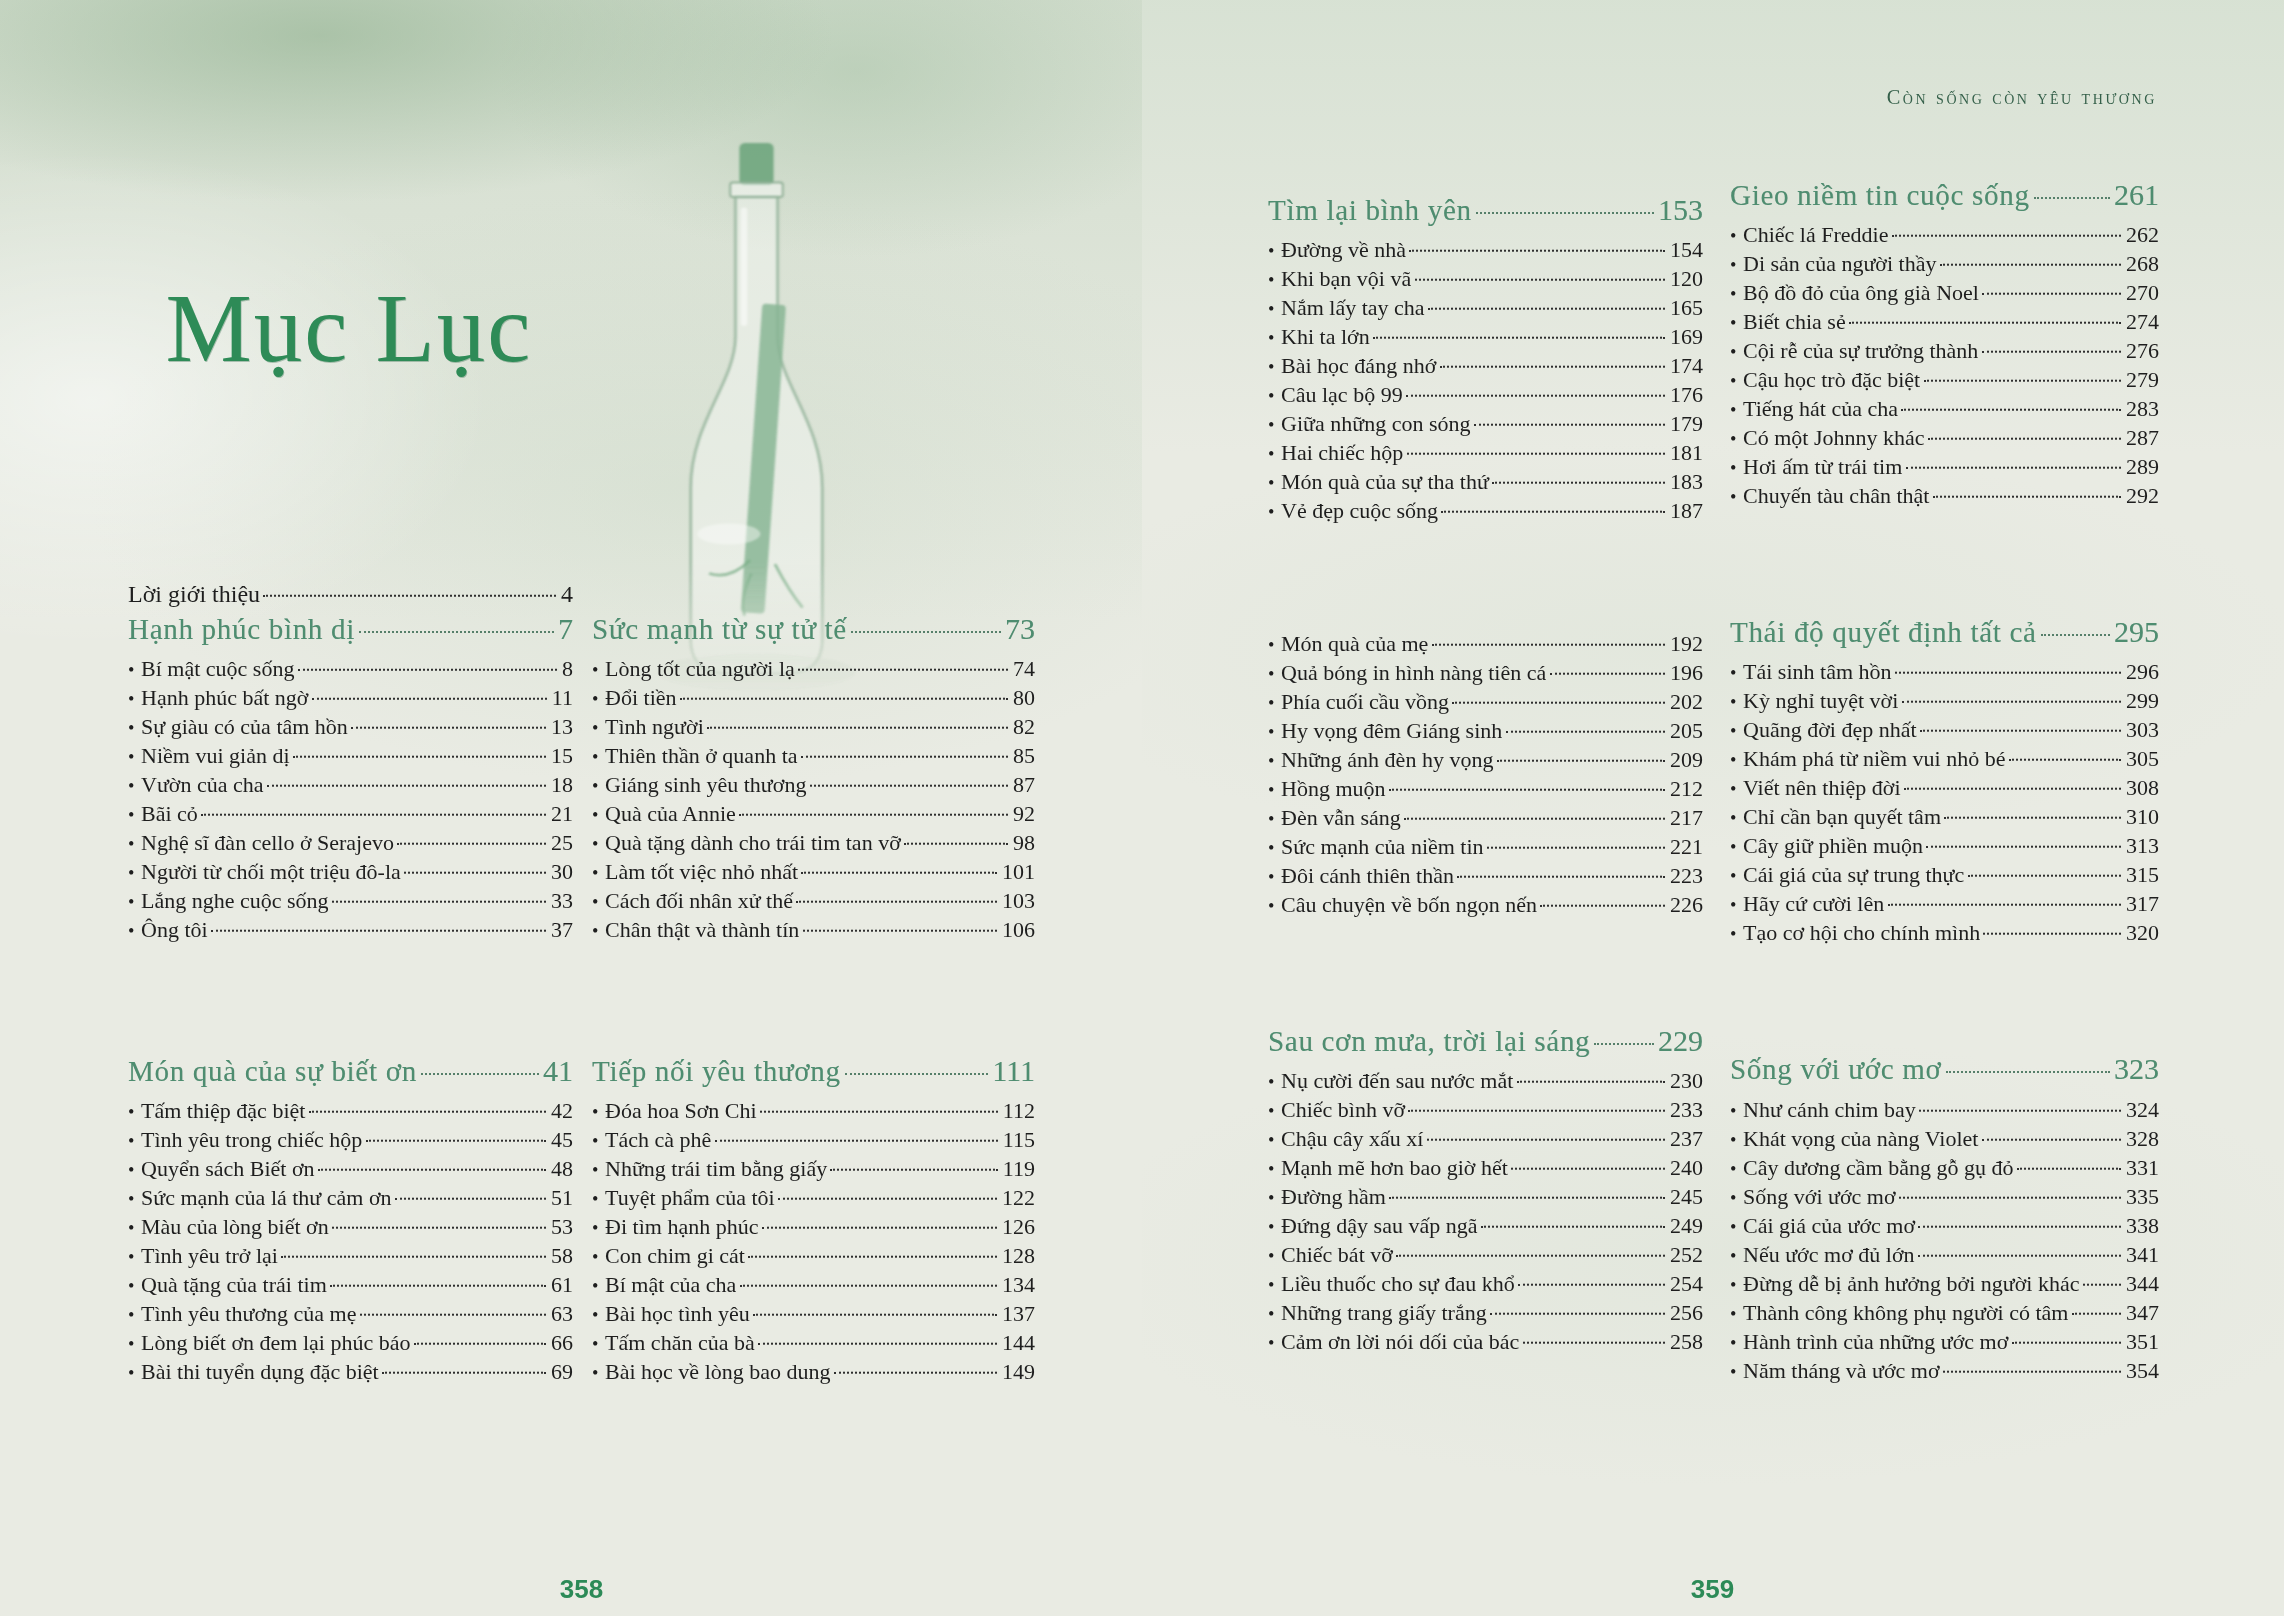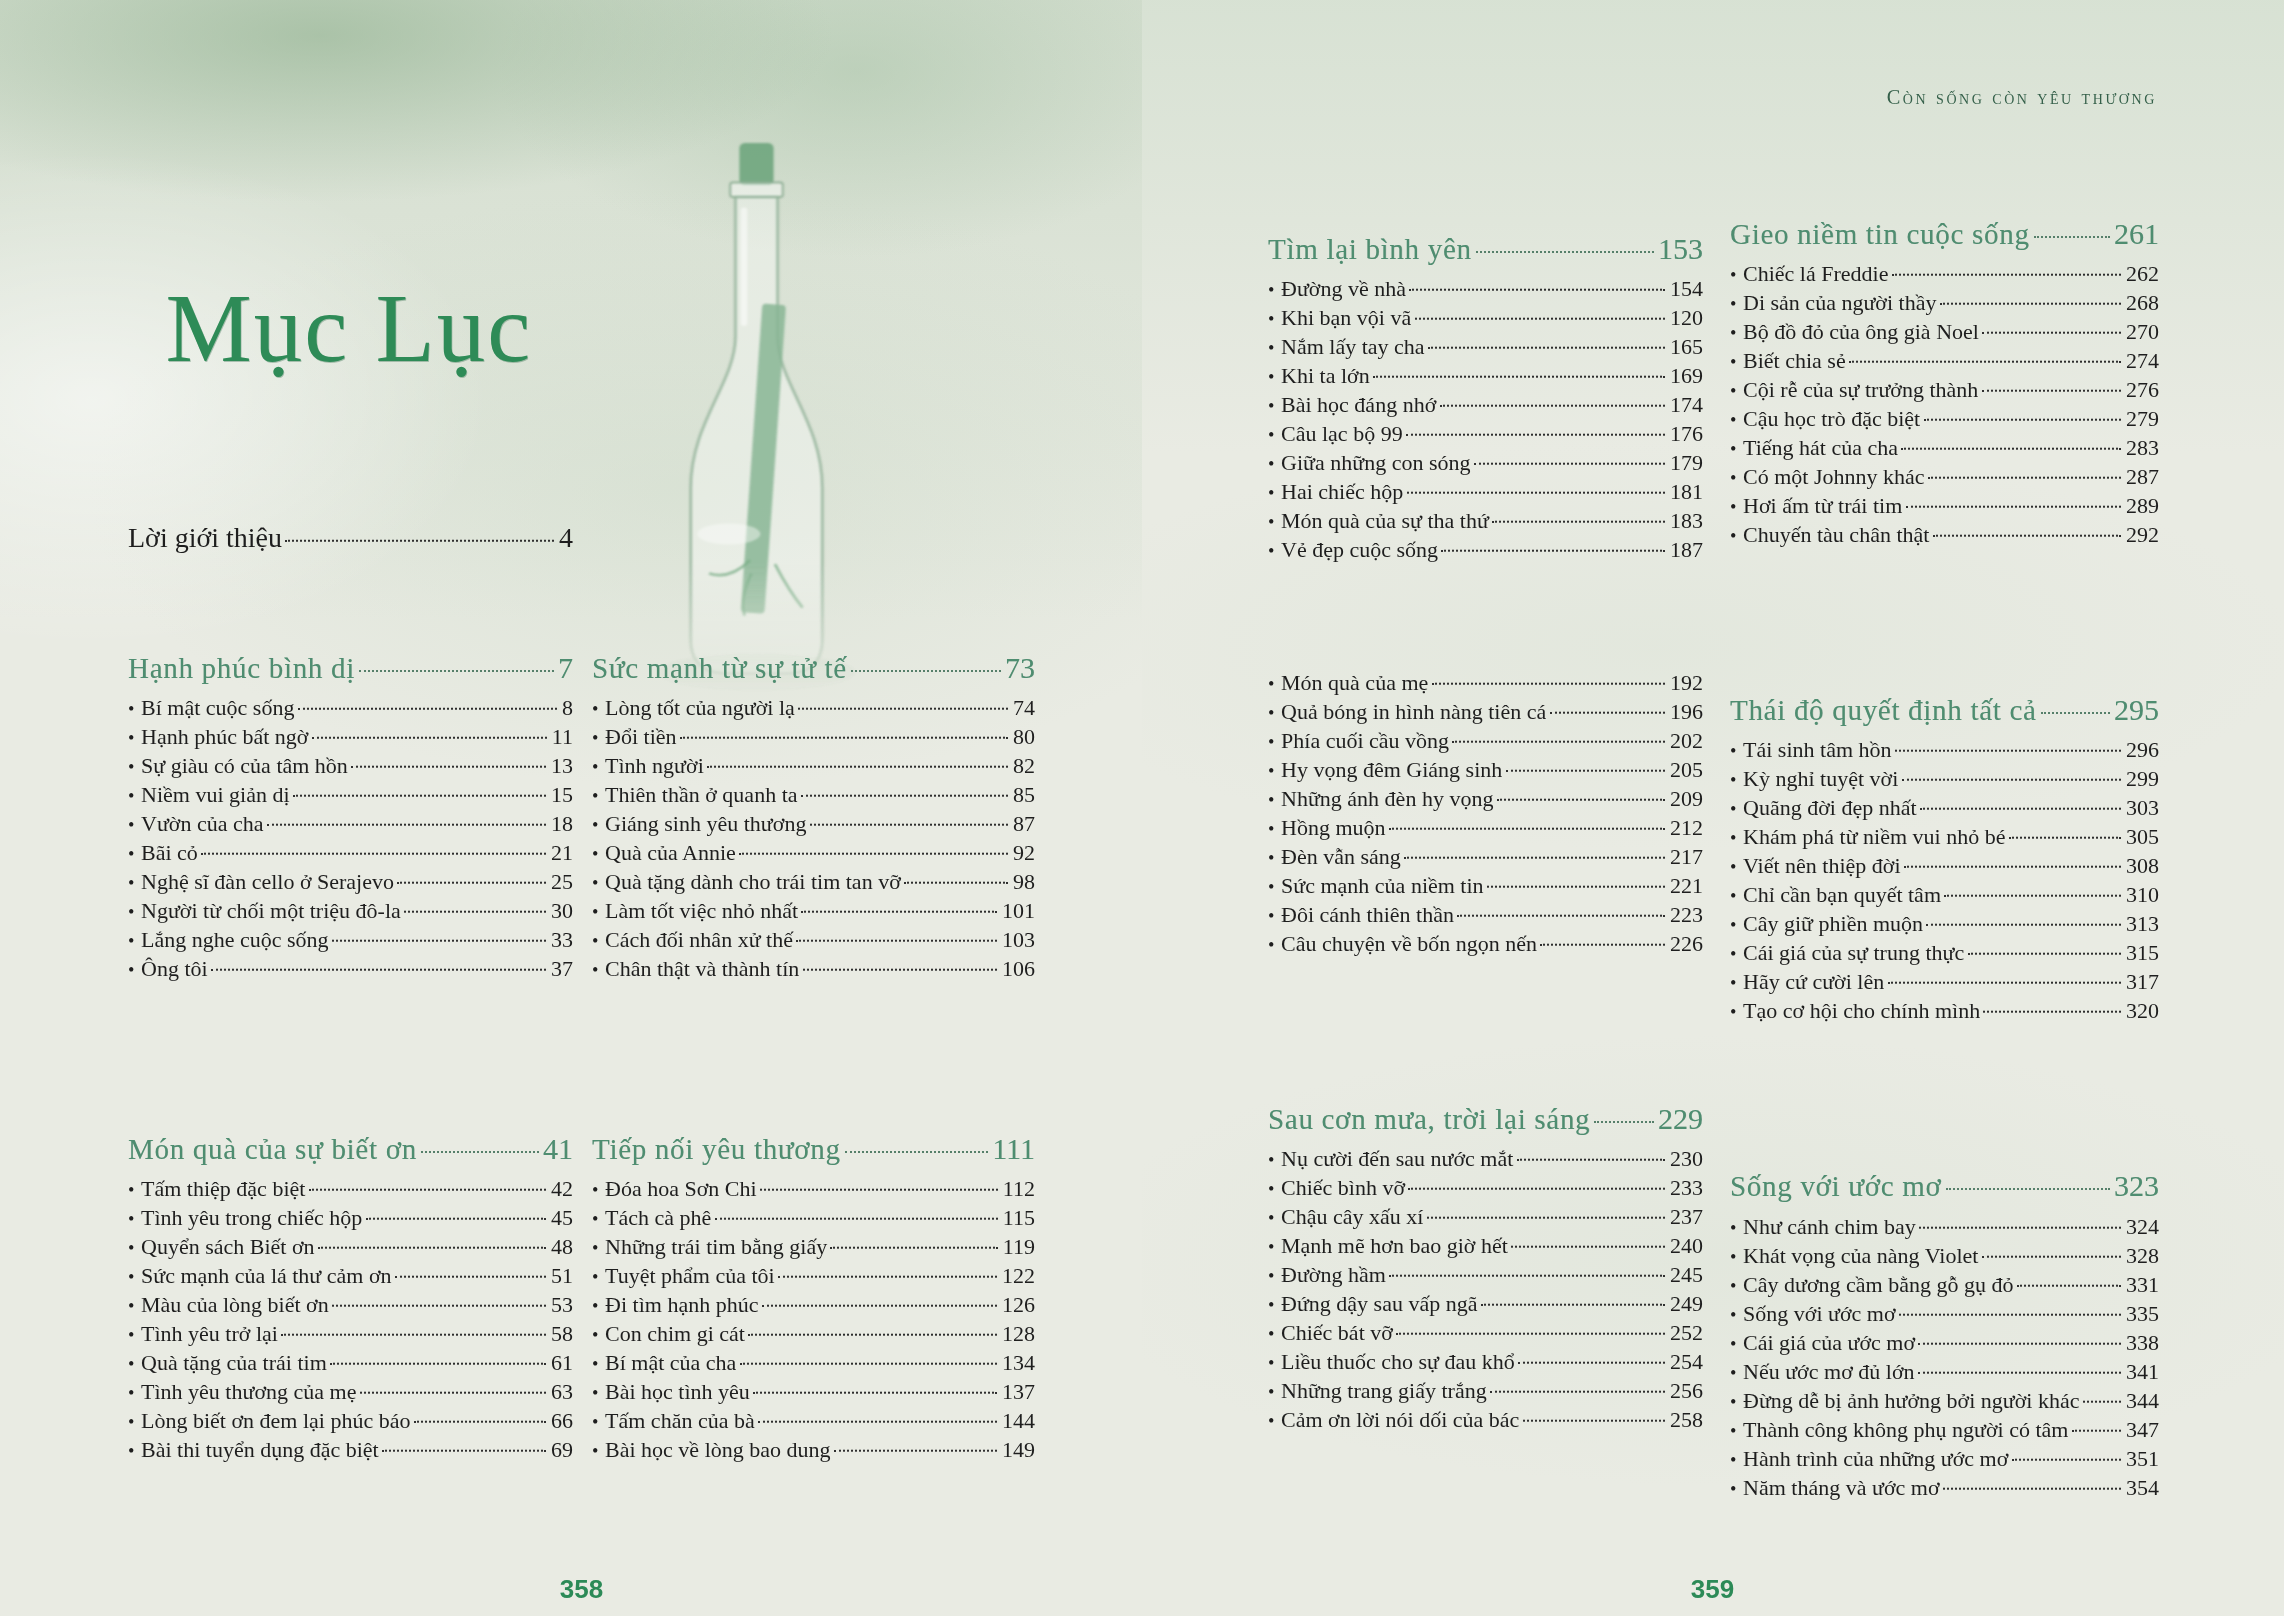--- a/index.html
+++ b/index.html
@@ -73,34 +73,34 @@
   .col-right .toc-section + .toc-section{margin-top:104px;}
 
   .toc-heading{
     display:flex;align-items:baseline;white-space:nowrap;
     font-size:29px;color:var(--green-head);
     margin-bottom:9.2px;
     text-shadow:0.3px 0.3px 0 rgba(60,100,80,.3);
   }
   .h-label{letter-spacing:0.7px;}
   .h-dots{flex:1;min-width:6.6px;margin:0 4px;border-bottom:2px dotted #567f6a;transform:translateY(-6px);}
-  .h-page{font-size:30px;margin-top:39px;}
+  .h-page{font-size:30px;}
 
   .toc-item{
     display:flex;align-items:baseline;white-space:nowrap;
     font-size:22px;line-height:28px;color:var(--ink);
   }
   .col-right .toc-item{line-height:28px;}
   .bullet{font-size:18.4px;margin-right:6.6px;}
   .i-dots{flex:1;min-width:5.3px;margin:0 3.3px;border-bottom:2px dotted #2e2e2e;transform:translateY(-5.3px);}
   .i-page{margin-left:1.3px;}
 
   .intro-line{
-    position:absolute;left:128px;top:524px;width:445px;
-    font-size:28px;
+    position:absolute;left:128px;top:580px;width:445px;
+    font-size:24px;
   }
 
   .folio{
     position:absolute;top:1528px;
     font-family:"Liberation Sans", sans-serif;
     font-weight:bold;font-size:26px;color:var(--green-folio);
     text-align:center;
     margin-top:46px;
   }
   .folio-left{left:128px;width:907px;}

